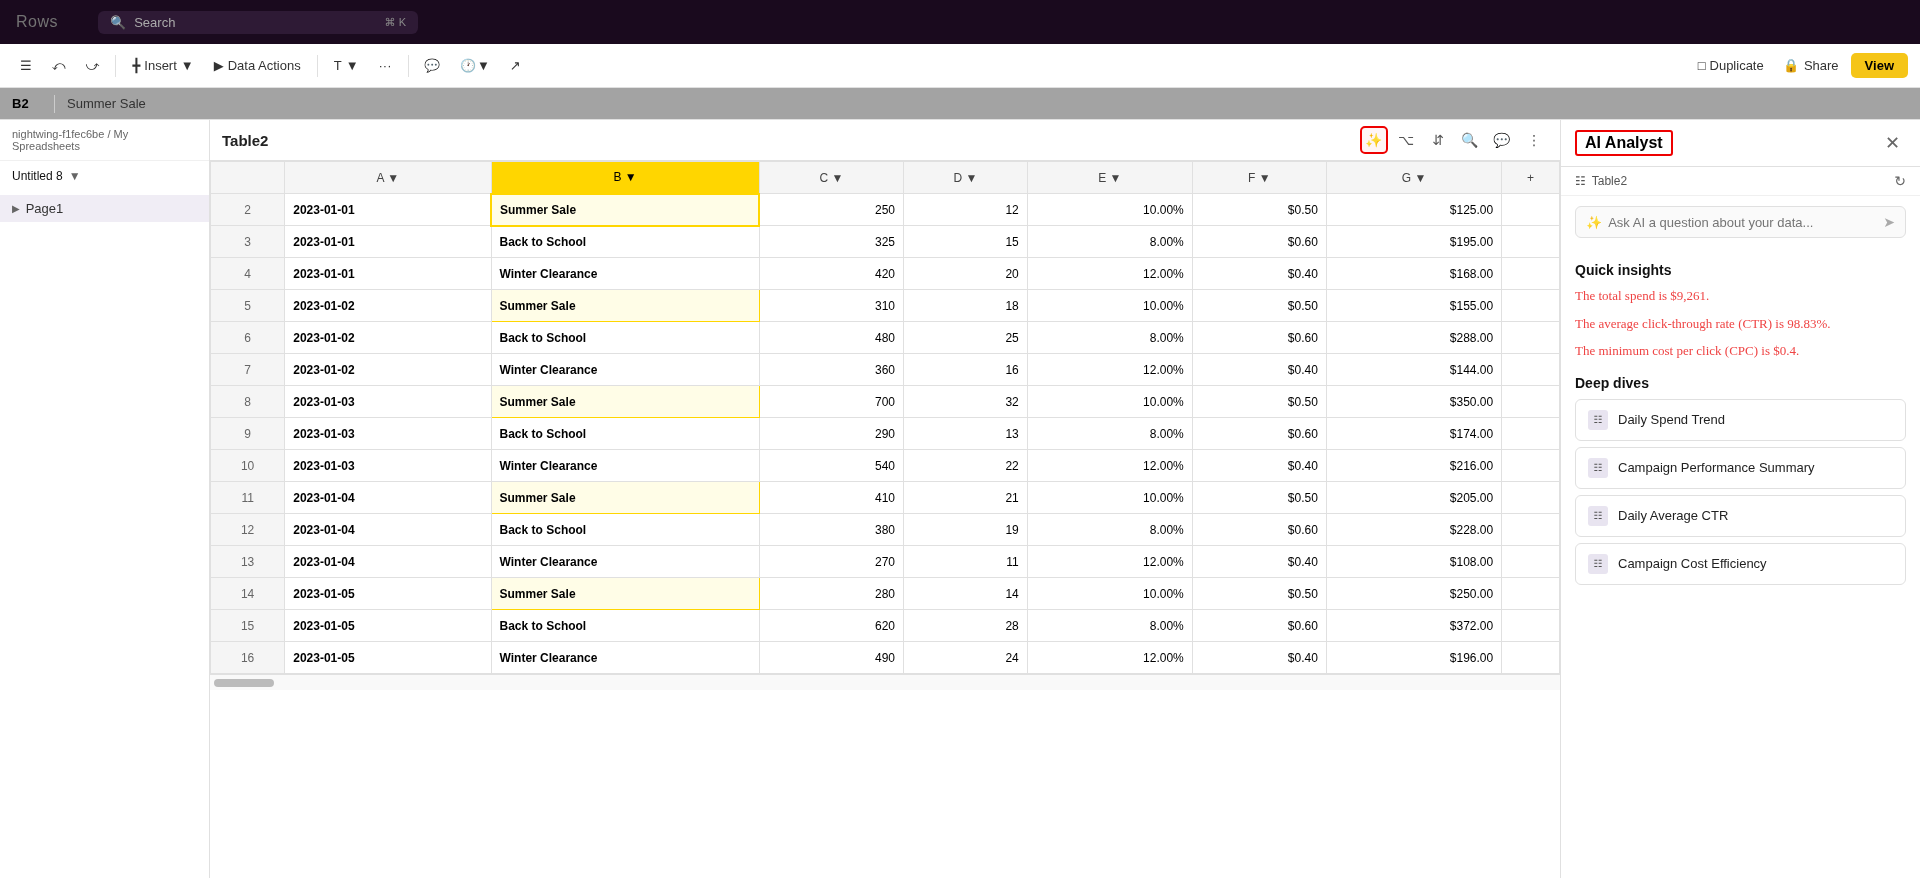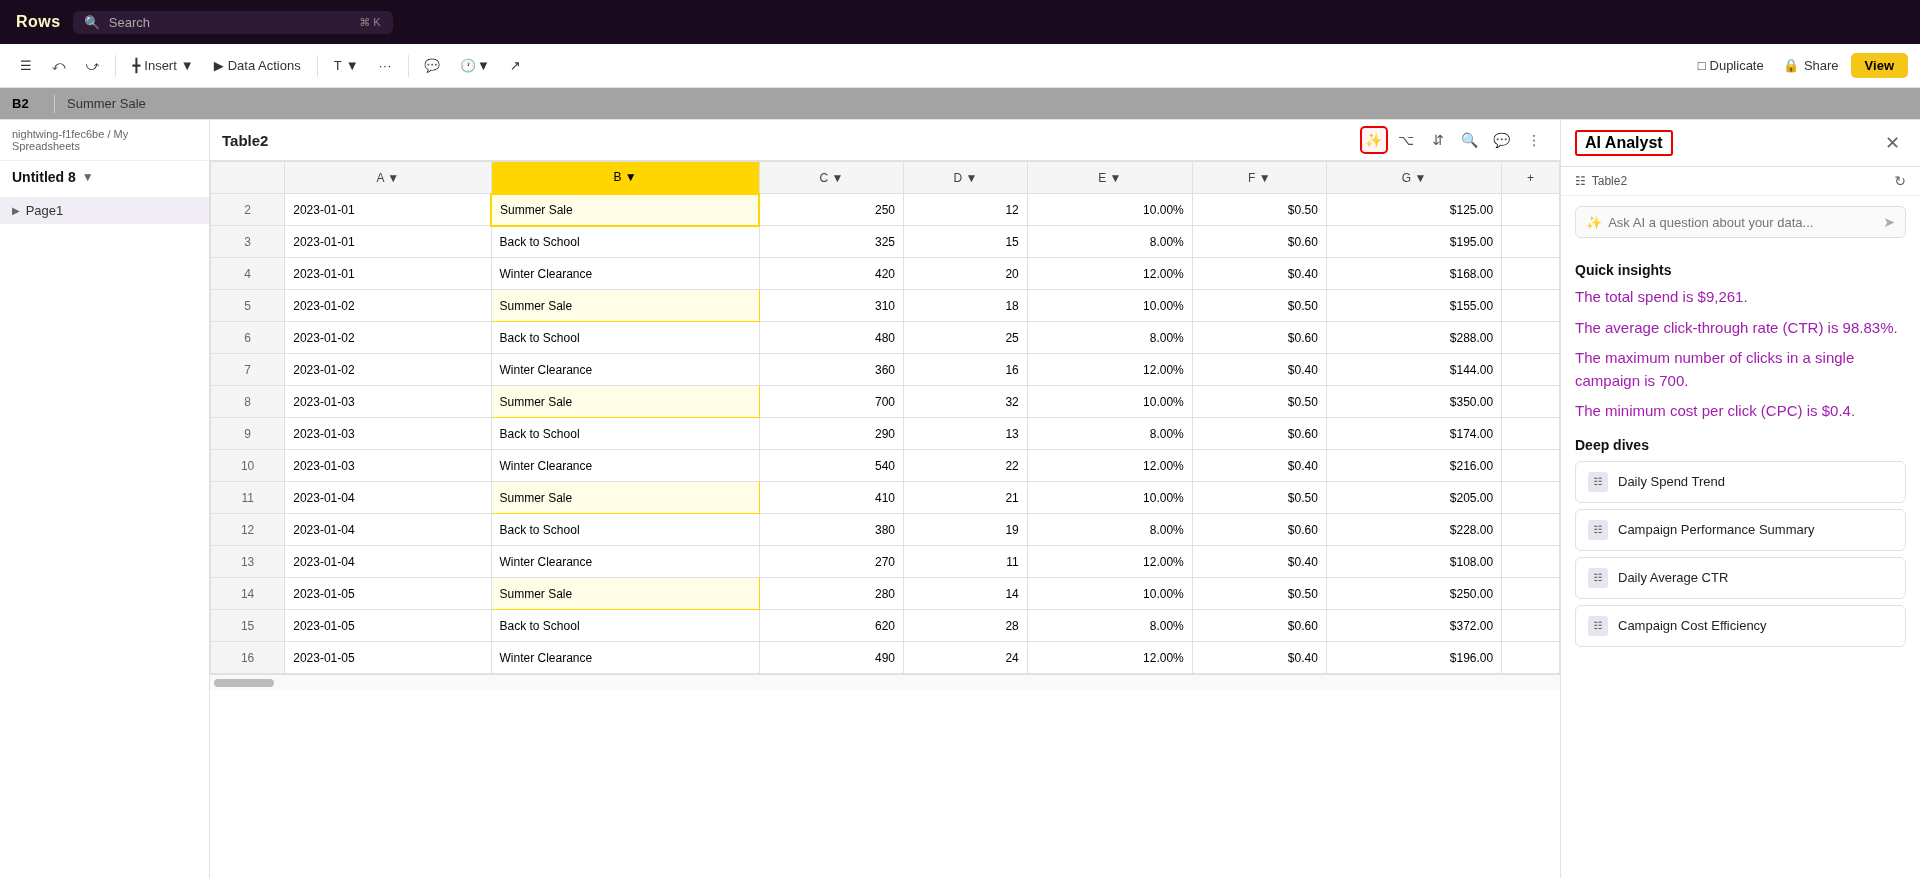--- a/index.html
+++ b/index.html
@@ -6,21 +6,21 @@
     body { font-family: -apple-system, BlinkMacSystemFont, 'Segoe UI', sans-serif; font-size: 13px; background: #fff; overflow: hidden; }
 
     
     .top-nav {
       display: flex; align-items: center;
       background: #1a0a1e;
       height: 44px; padding: 0 16px;
       color: #fff;
     }
     .top-nav-brand {
-      font-weight: 700; font-size: 16px; color: #fef9c3; margin-right: 12px; letter-spacing: 0.5px;
+      font-weight: 400; font-size: 16px; color: #737373; margin-right: 40px; letter-spacing: 0.5px;
     }
     .top-nav-search {
       display: flex; align-items: center;
       background: #2e1a35; border-radius: 6px;
       padding: 4px 12px; gap: 8px; color: #aaa; font-size: 13px; flex: 1; max-width: 320px;
     }
     .top-nav-right {
       margin-left: auto; display: flex; align-items: center; gap: 24px; color: #ddd; font-size: 13px;
     }
     .top-nav-right .nav-link { cursor: pointer; }
@@ -78,21 +78,21 @@
       overflow: hidden;
     }
     .sidebar-breadcrumb {
       padding: 8px 12px; font-size: 11px; color: #666;
       border-bottom: 1px solid #f0f0f0;
     }
     .sidebar-title-row {
       display: flex; align-items: center; padding: 8px 12px; gap: 6px;
     }
     .sidebar-title {
-      font-weight: 700; font-size: 14px; color: #111;
+      font-weight: 400; font-size: 12px; color: #111;
     }
     .sidebar-chevron { color: #666; font-size: 12px; }
     .sidebar-pages { flex: 1; overflow-y: auto; padding: 4px 0; }
     .sidebar-page-item {
       display: flex; align-items: center; gap: 6px;
       padding: 6px 12px; cursor: pointer; font-size: 13px; color: #333;
     }
     .sidebar-page-item.active { background: #f0edf5; }
     .sidebar-page-triangle { font-size: 10px; color: #666; }
 
@@ -134,21 +134,21 @@
       background: #f5f5f5; text-align: center; color: #666; font-weight: 500;
       position: sticky; left: 0; z-index: 1;
     }
     table.spreadsheet td.campaign-cell.selected-col {
       background: #fffde7; border: 1.5px solid #ffd600;
     }
     table.spreadsheet td.campaign-cell.active-cell {
       background: #fffde7; border: 2px solid #ffd600;
     }
     table.spreadsheet td { text-align: right; }
-    table.spreadsheet td.text-cell { text-align: left; }
+    table.spreadsheet td.text-cell { text-align: left; font-weight: bold; }
     .col-A { width: 100px; }
     .col-B { width: 130px; }
     .col-C { width: 70px; }
     .col-D { width: 60px; }
     .col-E { width: 80px; }
     .col-F { width: 65px; }
     .col-G { width: 85px; }
     .col-row { width: 36px; }
     .col-add { width: 28px; }
 
@@ -187,21 +187,21 @@
     }
     .ai-ask-send {
       color: #aaa; cursor: pointer; font-size: 14px;
     }
 
     .ai-panel-body { flex: 1; overflow-y: auto; padding: 0 14px 14px; }
     .ai-section-title {
       font-weight: 700; font-size: 14px; color: #111; margin: 14px 0 8px;
     }
     .quick-insight {
-      font-size: 15px; color: #a21caf; margin-bottom: 8px; line-height: 1.5;
+      font-size: 13px; color: #ef4444; margin-bottom: 8px; line-height: 1.5; font-family: Liberation Serif, serif;
     }
     .deep-dives { display: flex; flex-direction: column; gap: 6px; }
     .deep-dive-item {
       display: flex; align-items: center; gap: 10px;
       padding: 10px 12px; border: 1px solid #e0e0e0; border-radius: 6px;
       cursor: pointer; font-size: 13px; color: #222; font-weight: 500;
     }
     .deep-dive-icon {
       width: 20px; height: 20px; background: #e8e4f0; border-radius: 3px;
       display: flex; align-items: center; justify-content: center;
@@ -502,21 +502,20 @@
     <div class="ai-ask-bar">
       <span>✨</span>
       <input class="ai-ask-input" readonly="" placeholder="Ask AI a question about your data..." style="">
       <span class="ai-ask-send">➤</span>
     </div>
     <div class="ai-panel-body">
       <div class="ai-section-title">Quick insights</div>
       <div id="ai-insights-container">
           <p class="quick-insight">The total spend is $9,261.</p>
           <p class="quick-insight">The average click-through rate (CTR) is 98.83%.</p>
-          <p class="quick-insight">The maximum number of clicks in a single campaign is 700.</p>
           <p class="quick-insight">The minimum cost per click (CPC) is $0.4.</p>
         </div>
       <div class="ai-section-title">Deep dives</div>
       <div class="deep-dives" id="ai-deep-dives-container">
           <div class="deep-dive-item">
             <div class="deep-dive-icon">☷</div>
             <span>Daily Spend Trend</span>
           </div>
           <div class="deep-dive-item">
             <div class="deep-dive-icon">☷</div>

